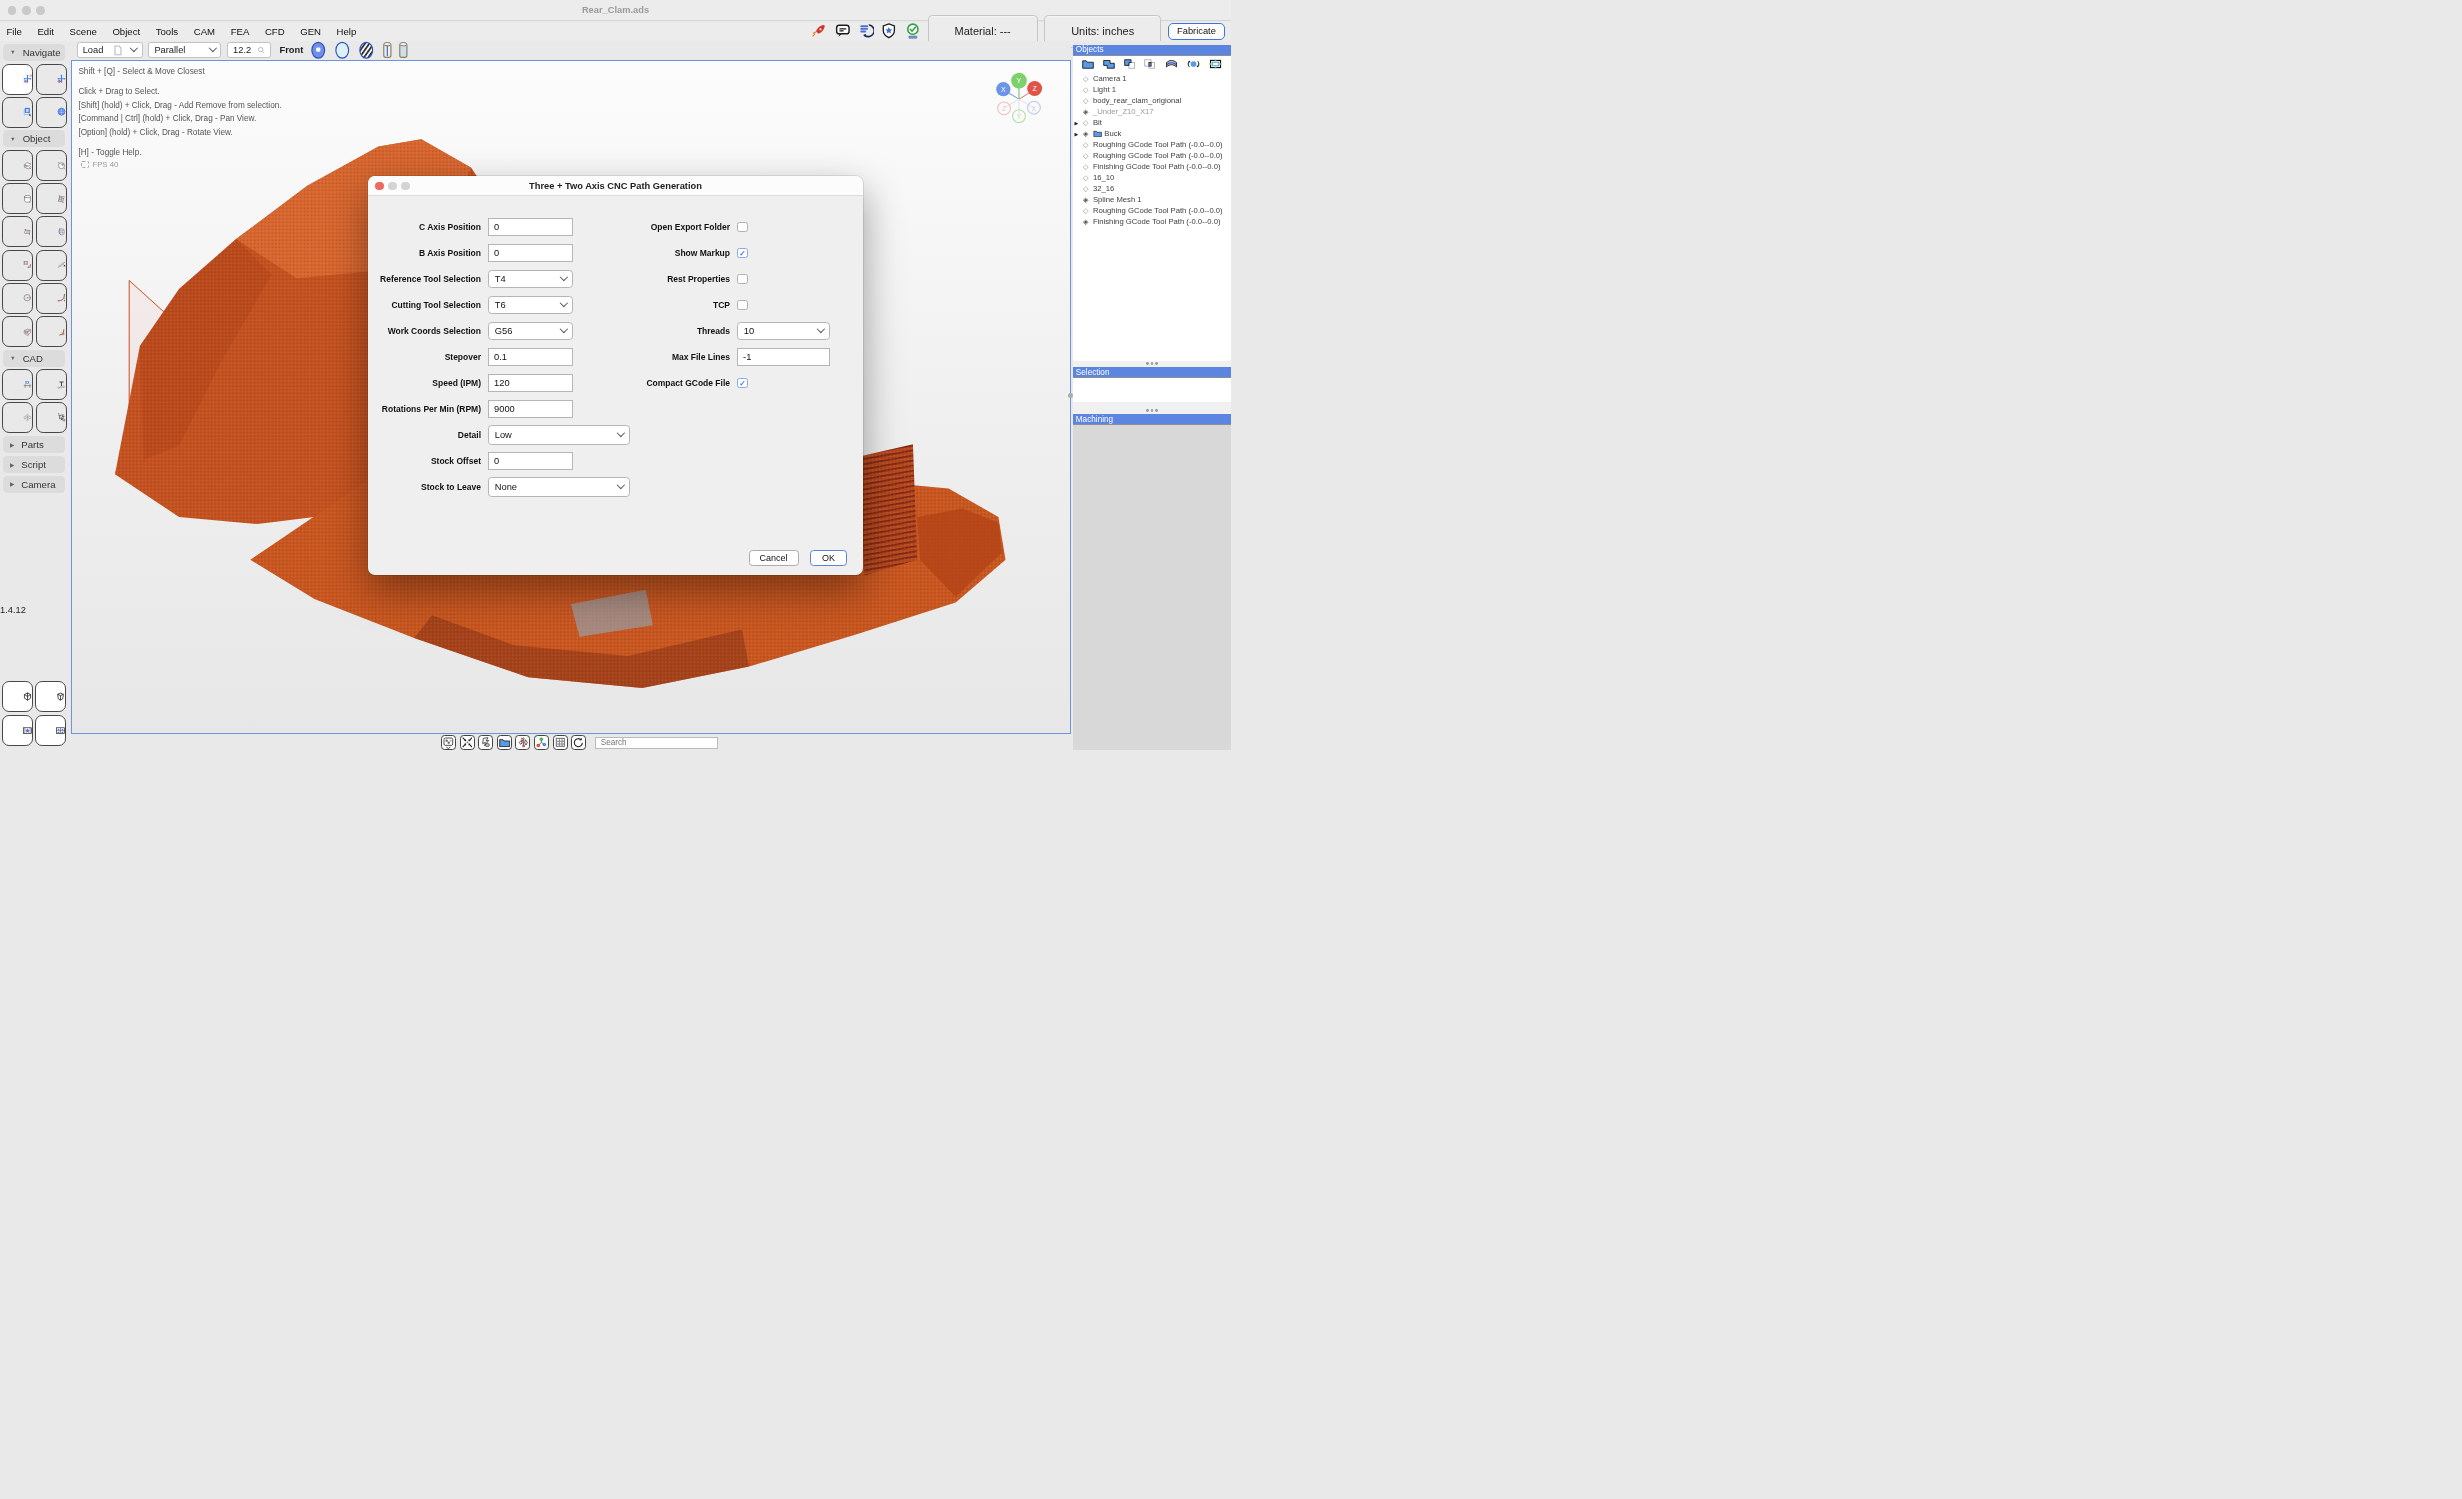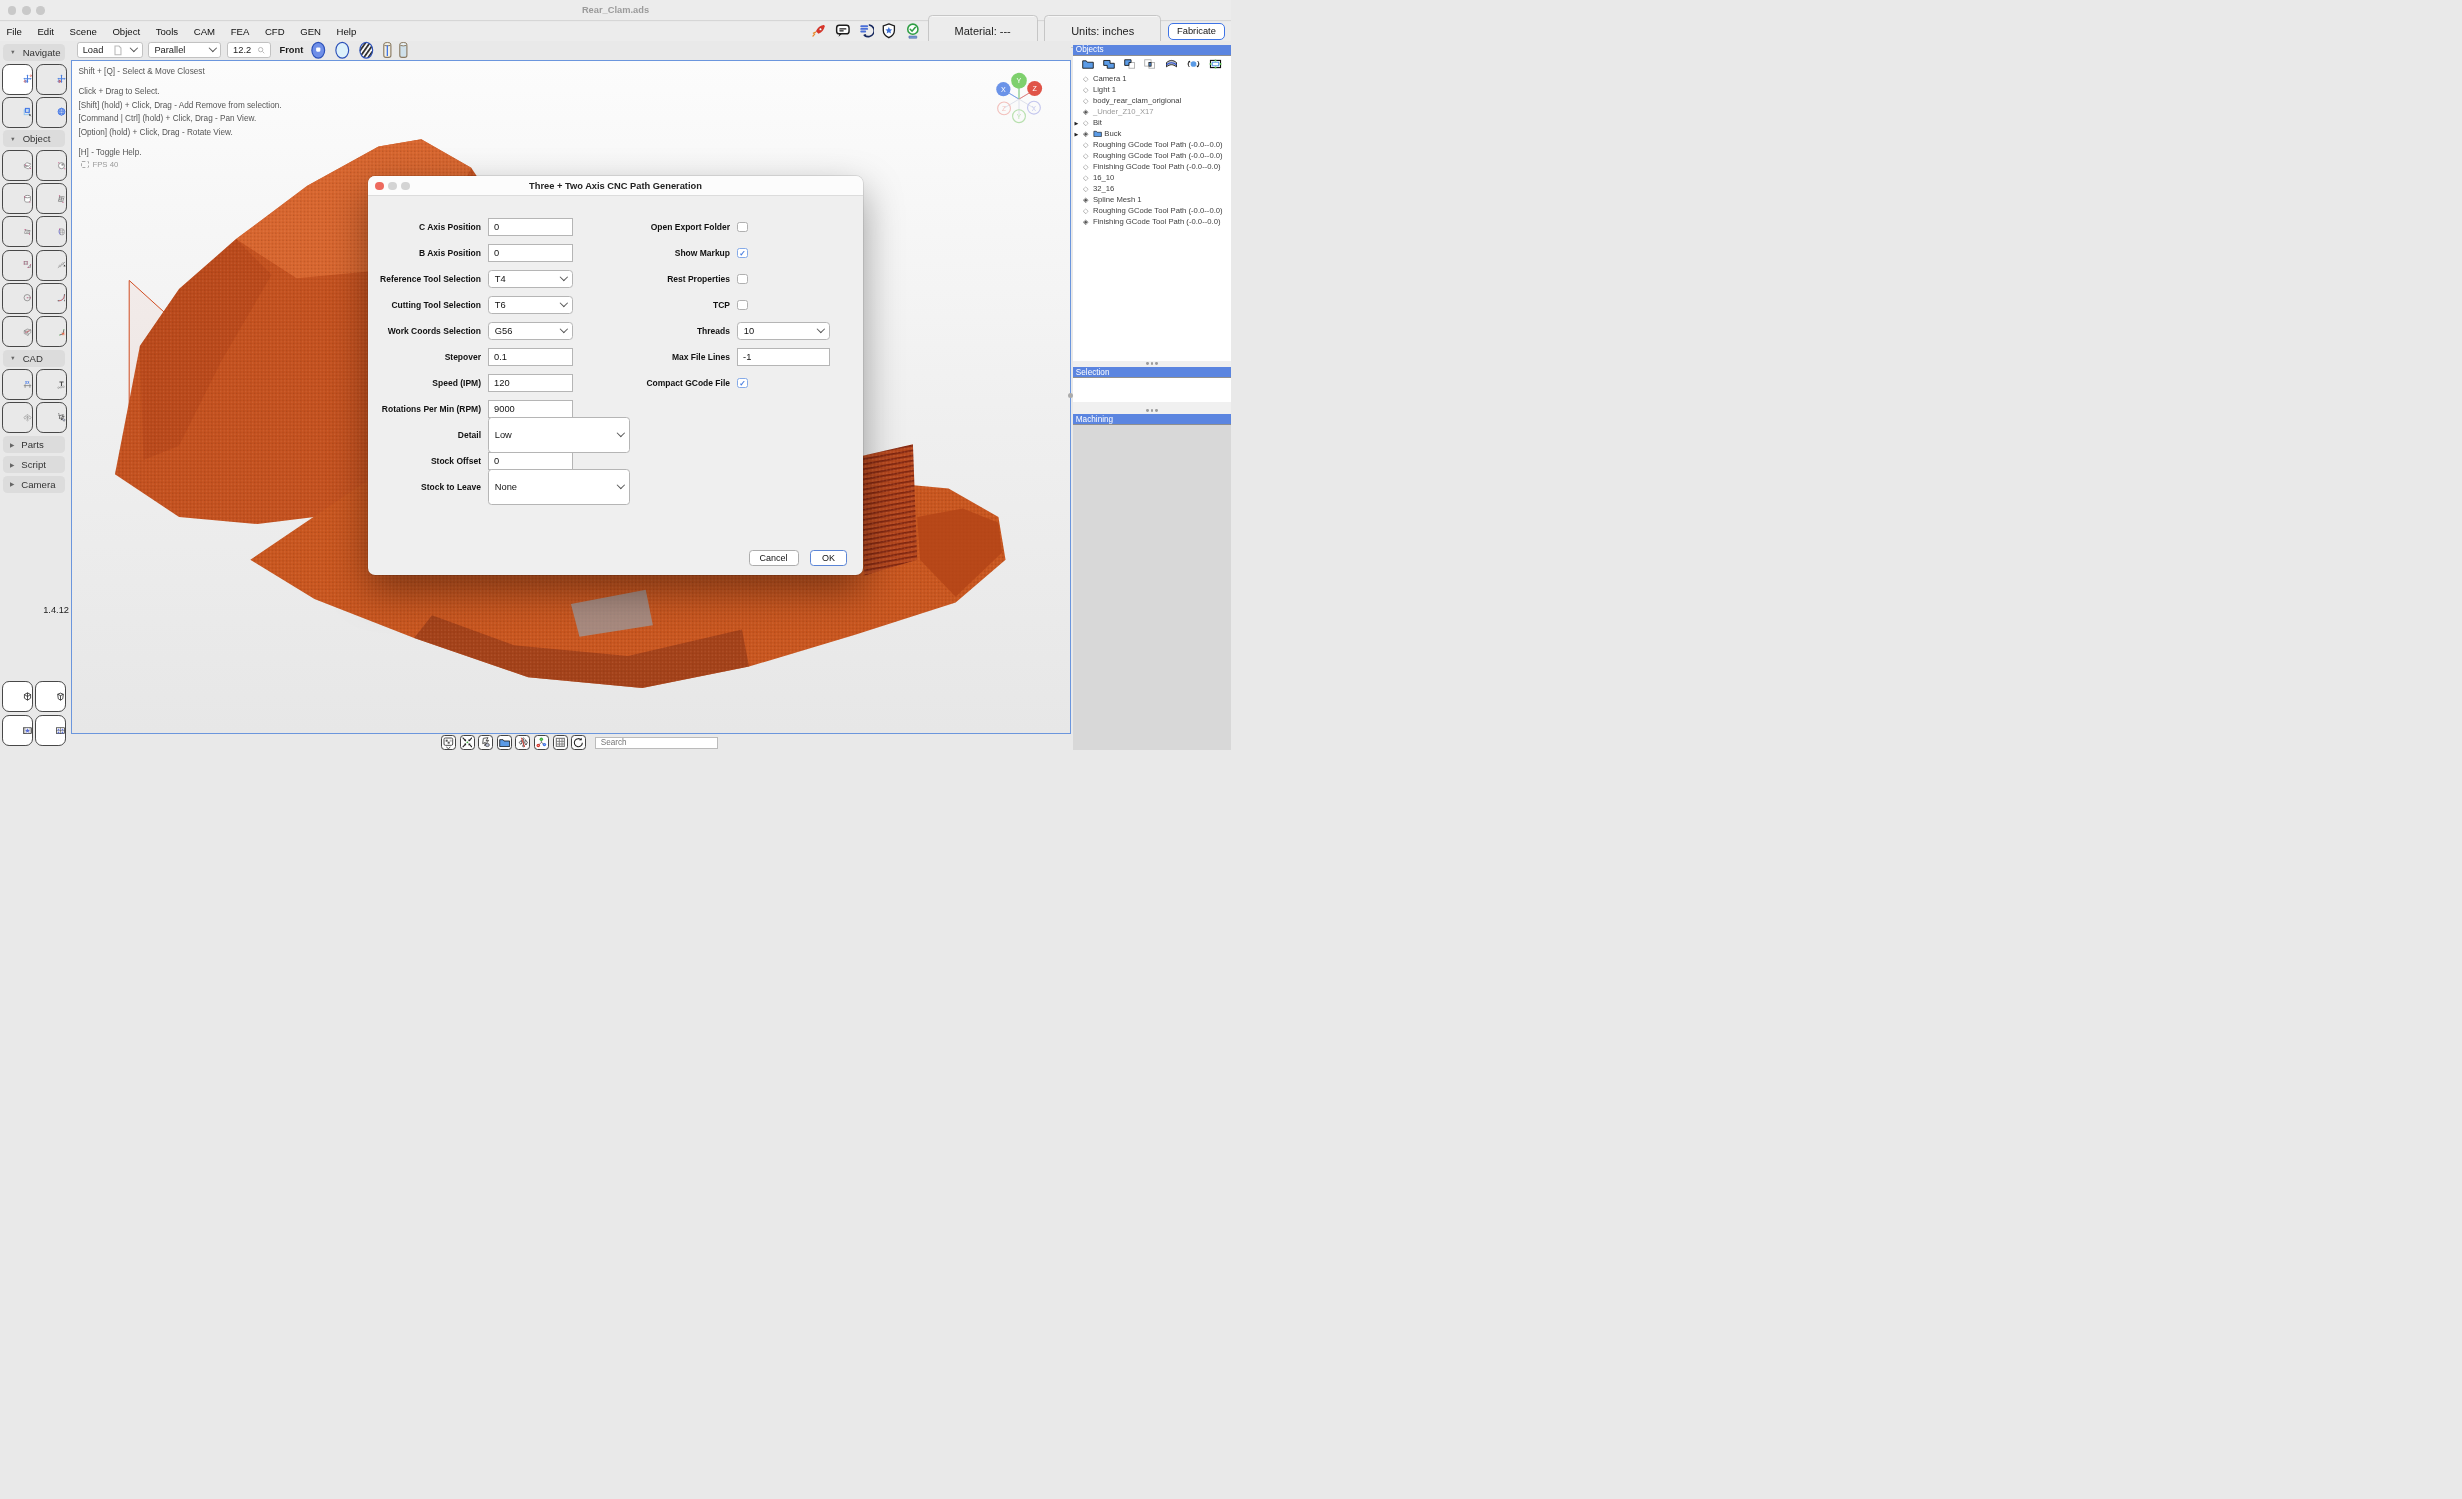--- a/index.html
+++ b/index.html
@@ -28,21 +28,21 @@
   .chev { width:5.7px; height:5.7px; border-right:1.1px solid #555; border-bottom:1.1px solid #555; transform:rotate(45deg) translate(-1.4px,-1.4px); display:inline-block; }
   .front-lab { font-size:9.3px; font-weight:bold; margin-left:2.8px; }
 
   
   .sidebar { position:absolute; left:0; top:41px; width:69px; bottom:0; background:#e9e9e9; }
   .sect { height:17px; background:#dcdcdc; border-radius:4.3px; margin:2.8px 3.6px 2.8px 2.8px; display:flex; align-items:center; gap:7.1px; padding-left:7.1px; font-size:9.6px; color:#333; }
   .sect .tri { font-size:5.7px; color:#666; }
   .tgrid { display:grid; grid-template-columns:31px 31px; gap:2.1px; justify-content:center; margin-bottom:2.1px; }
   .tb { width:31px; height:31px; border:1.8px solid #474747; border-radius:7.1px; background:#e9e9e9; display:flex; align-items:center; justify-content:center;padding-left:20px; }
   .tb.on { background:#fff; }
-  .version { text-align:right; font-size:9.3px; color:#222; margin-top:2.8px; }
+  .version { text-align:left; font-size:9.3px; color:#222; margin-top:2.8px; }
 
   .navpad { width:64px; height:64px; border:2.1px solid #474747; border-radius:7.1px; margin:2.8px auto 2.1px auto; background:#fdfdfd; display:grid; grid-template-columns:repeat(3,1fr); grid-template-rows:repeat(3,1fr); position:relative; }
   .npc { display:flex; align-items:center; justify-content:center; font-size:10px; font-weight:bold; color:#222; }
   .npc.cellb { border:1.1px solid #c9c9c9; border-radius:3.6px; margin:0.7px; }
   .npc.dis { color:#aaa; }
   .npcube { position:absolute; left:17px; top:17px; }
 
   
   .viewport { position:absolute; left:71px; top:60px; width:1000px; height:674px; border:1.4px solid #6b96dd; background:linear-gradient(180deg,#fcfcfc 0%,#efefef 55%,#e7e7e7 100%); overflow:hidden; }
   .help { position:absolute; left:6.4px; top:5.7px; font-size:8.2px; color:#555; }
@@ -86,21 +86,21 @@
   .dcol { position:absolute; top:38px; }
   .dcol-l { left:0; width:278px; }
   .dcol-r { left:192px; width:299px; }
   .drow { height:26px; display:flex; align-items:center; }
   .dlbl { width:113px; text-align:right; padding-right:0; font-size:8.5px; font-weight:bold; color:#111; flex:none; }
   .dlbl-r { width:170px; text-align:right; font-size:8.5px; font-weight:bold; color:#111; flex:none; }
   .dctl { margin-left:7.1px; }
   .din { width:85px; height:18px; border:0.7px solid #b5b5b5; background:#fff; font-size:9.3px; padding:0 5px; font-family:"Liberation Sans",sans-serif; color:#111; }
   .din.rw { width:93px; }
   .dsel { width:85px; height:18px; border:0.7px solid #b5b5b5; border-radius:3.6px; background:#fff; font-size:9.3px; display:flex; align-items:center; padding:0 5.7px; color:#111; justify-content:space-between; }
-  .dsel.wide { width:142px; height:36px; }
+  .dsel.wide { width:142px; height:20px; }
   .dsel.rw { width:93px; }
   .dchk { width:10.7px; height:10.7px; border:1.1px solid #b0b0b0; border-radius:2.5px; background:#fff; display:flex; align-items:center; justify-content:center; font-size:7.8px; color:#4a7fe0; font-weight:bold; }
   .dchk.checked { border-color:#85aae8; }
   .dchk span { visibility:hidden; }
   .dchk.checked span { visibility:visible; }
   .dbtns { position:absolute; right:15.7px; bottom:9.3px; display:flex; gap:11px; }
   .btn { height:15.7px; padding:0 10px; background:#fff; border:0.7px solid #adadad; border-radius:3.6px; font-size:9px; color:#111; display:flex; align-items:center; }
   .btn.ok { border:1.4px solid #5b85d6; padding:0 11.4px; }
 </style>
 </head>

